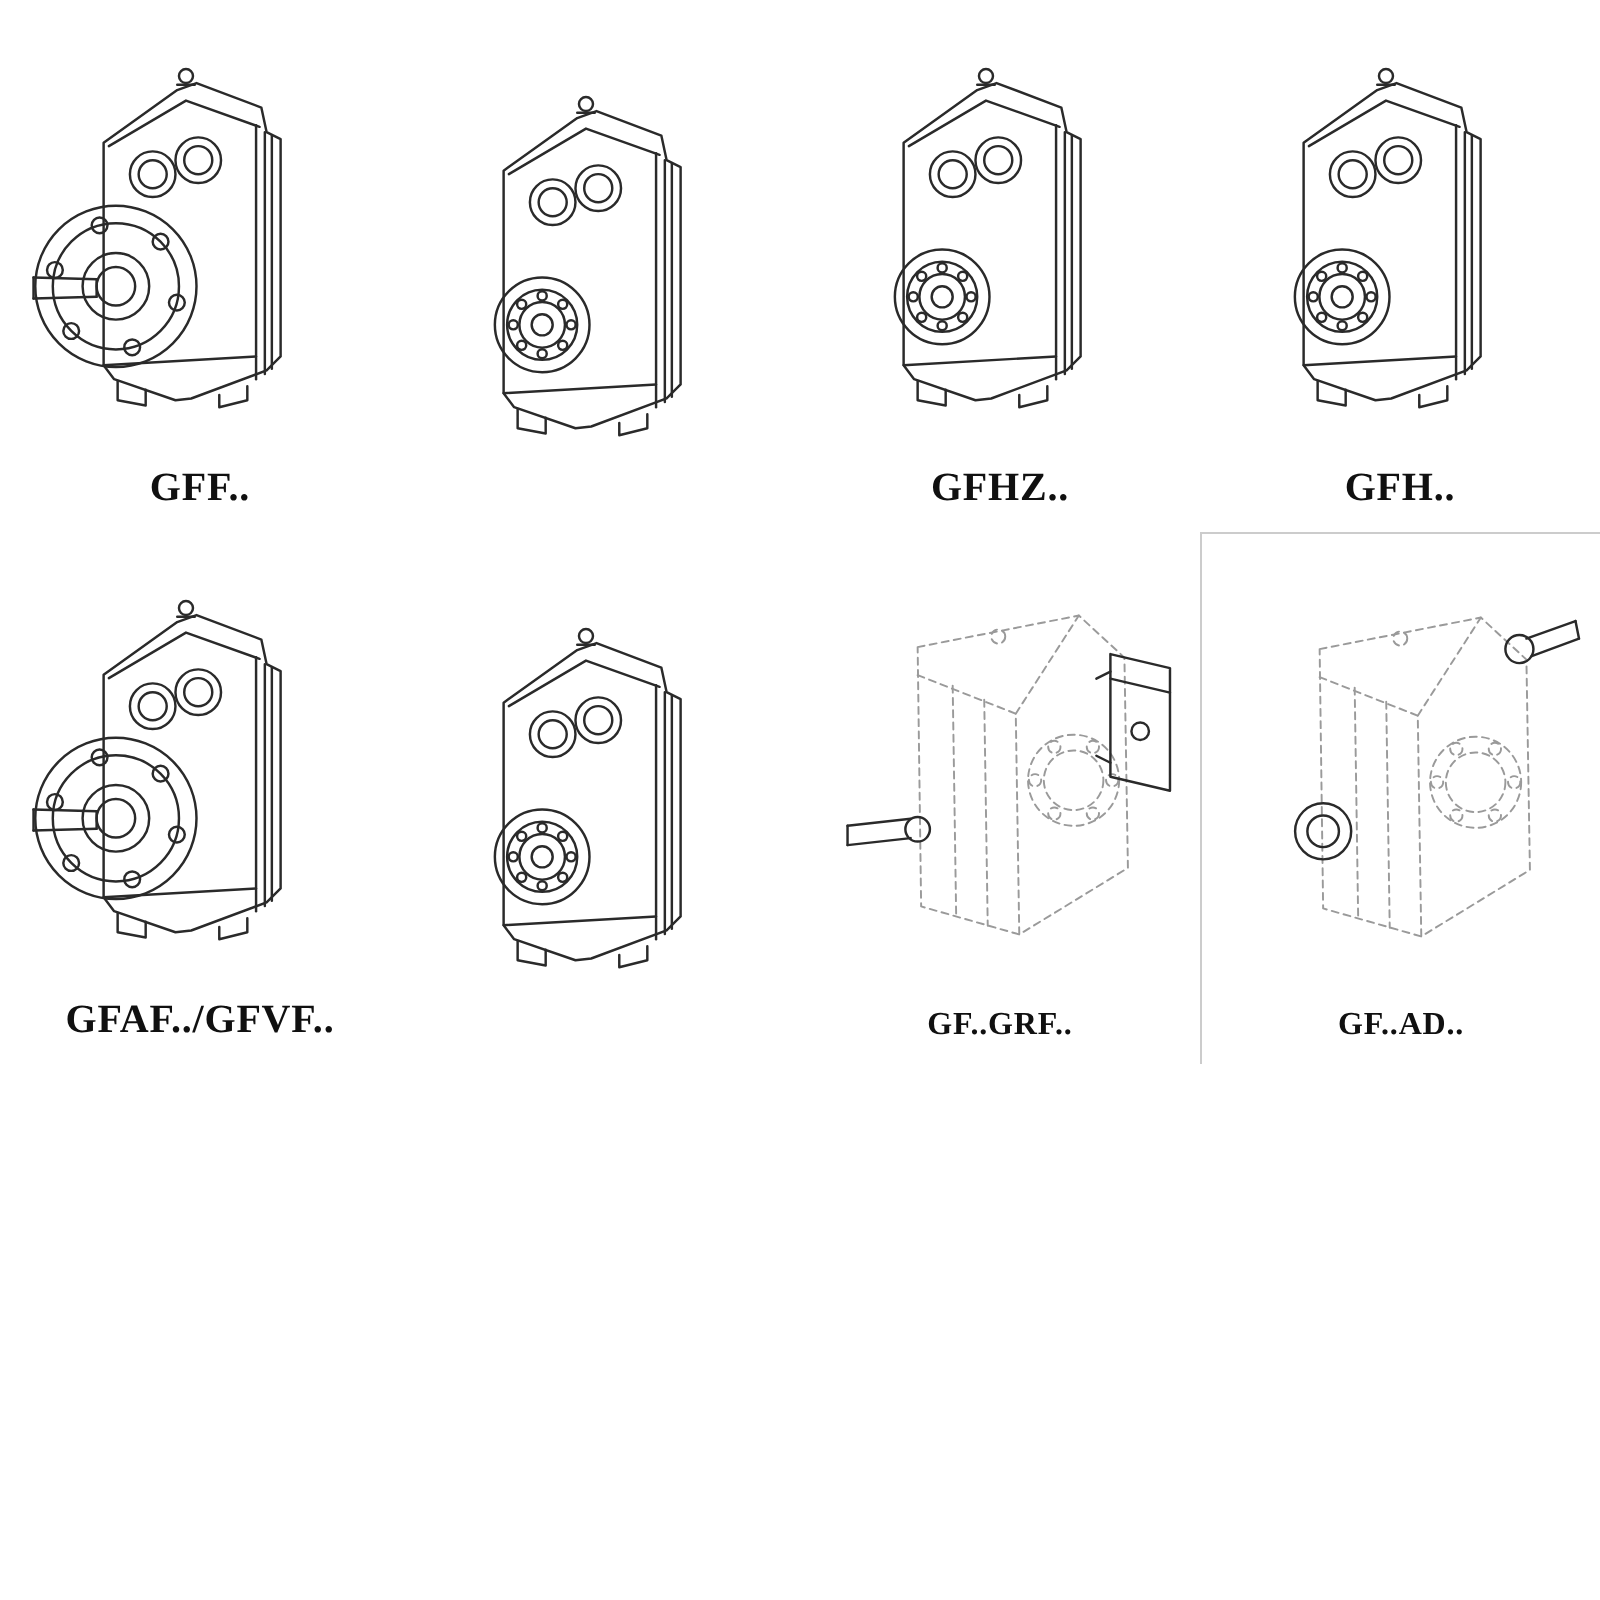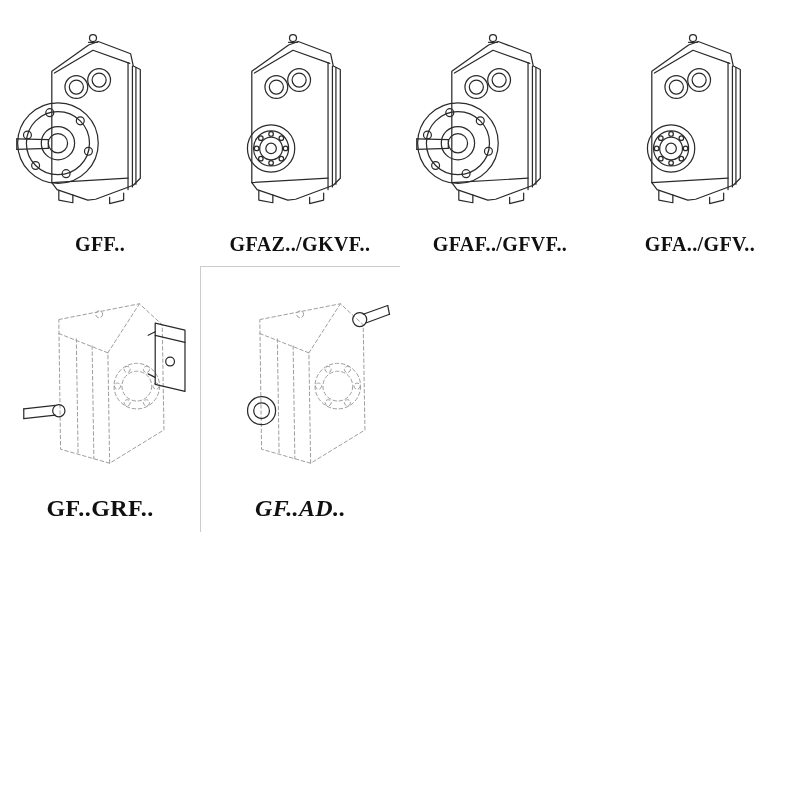--- a/index.html
+++ b/index.html
@@ -13,22 +13,22 @@
         grid-template-columns:repeat(4,200px);
         grid-template-rows:repeat(3,266px);}
   .cell{display:flex;flex-direction:column;align-items:center;
         justify-content:flex-end;padding-bottom:6px;margin:0;}
   .drawing{flex:1 1 auto;width:100%;display:flex;align-items:center;justify-content:center;}
   svg.gb{width:184px;height:202px;fill:none;stroke-linejoin:round;stroke-linecap:round;}
   use.ln{stroke:var(--line);stroke-width:1.4;fill:none;}
   use.dash{stroke:var(--dashed);stroke-width:1.1;stroke-dasharray:4 3;fill:none;}
   .caption{font-weight:bold;font-size:20px;color:var(--label);text-align:center;
            letter-spacing:.4px;padding:2px 0 4px;}
-  .caption-lg{font-size:24px;}
-  .boxed{border-left:1px solid var(--box_border);border-top:1px solid var(--box_border);font-style:italic;}
+  .caption-lg{font-size:16px;}
+  .boxed{border-left:1px solid var(--box_border);border-top:1px solid var(--box_border);}
 </style>
 </head>
 <body>
 
 <svg width="0" height="0" style="position:absolute" aria-hidden="true">
   <defs>
     <g id="sym-body">
       <path d="M50 64 L92 34 L103 30 L140 44 L143 58 L151 62 L151 186 L143 194 L100 210 L91 211 L56 199 L50 191 Z"></path>
       <path d="M53 66 L97 40 L139 55"></path>
       <path d="M137 54 L137 199"></path>
@@ -163,25 +163,44 @@
   </figure>
 
   <figure class="cell">
     <div class="drawing">
       <svg class="gb" viewBox="0 0 210 230">
         <use href="#sym-body" class="ln"></use>
         <use href="#sym-bores" class="ln"></use>
         <use href="#sym-bearing" class="ln"></use>
       </svg>
     </div>
-    <figcaption class="caption">GFAZ../GKVF..</figcaption>
-  </figure>
-
-
-
+  </figure>
+
+  <figure class="cell">
+    <div class="drawing">
+      <svg class="gb" viewBox="0 0 210 230">
+        <use href="#sym-body" class="ln"></use>
+        <use href="#sym-bores" class="ln"></use>
+        <use href="#sym-bearing" class="ln"></use>
+      </svg>
+    </div>
+    <figcaption class="caption">GFHZ..</figcaption>
+  </figure>
+
+
+  <figure class="cell">
+    <div class="drawing">
+      <svg class="gb" viewBox="0 0 210 230">
+        <use href="#sym-body" class="ln"></use>
+        <use href="#sym-bores" class="ln"></use>
+        <use href="#sym-bearing" class="ln"></use>
+      </svg>
+    </div>
+    <figcaption class="caption">GFH..</figcaption>
+  </figure>
 
 
 
 
   <figure class="cell">
     <div class="drawing">
       <svg class="gb" viewBox="0 0 210 230">
         <use href="#sym-body" class="ln"></use>
         <use href="#sym-bores" class="ln"></use>
         <use href="#sym-flange" class="ln"></use>
@@ -192,21 +211,20 @@
   </figure>
 
   <figure class="cell">
     <div class="drawing">
       <svg class="gb" viewBox="0 0 210 230">
         <use href="#sym-body" class="ln"></use>
         <use href="#sym-bores" class="ln"></use>
         <use href="#sym-bearing" class="ln"></use>
       </svg>
     </div>
-    <figcaption class="caption">GFA../GFV..</figcaption>
   </figure>
 
   <figure class="cell">
     <div class="drawing">
       <svg class="gb" viewBox="0 0 210 230">
         <use href="#sym-body-dashed" class="dash"></use>
         <use href="#sym-sidebox" class="ln"></use>
         <use href="#sym-shaft-left" class="ln"></use>
       </svg>
     </div>

